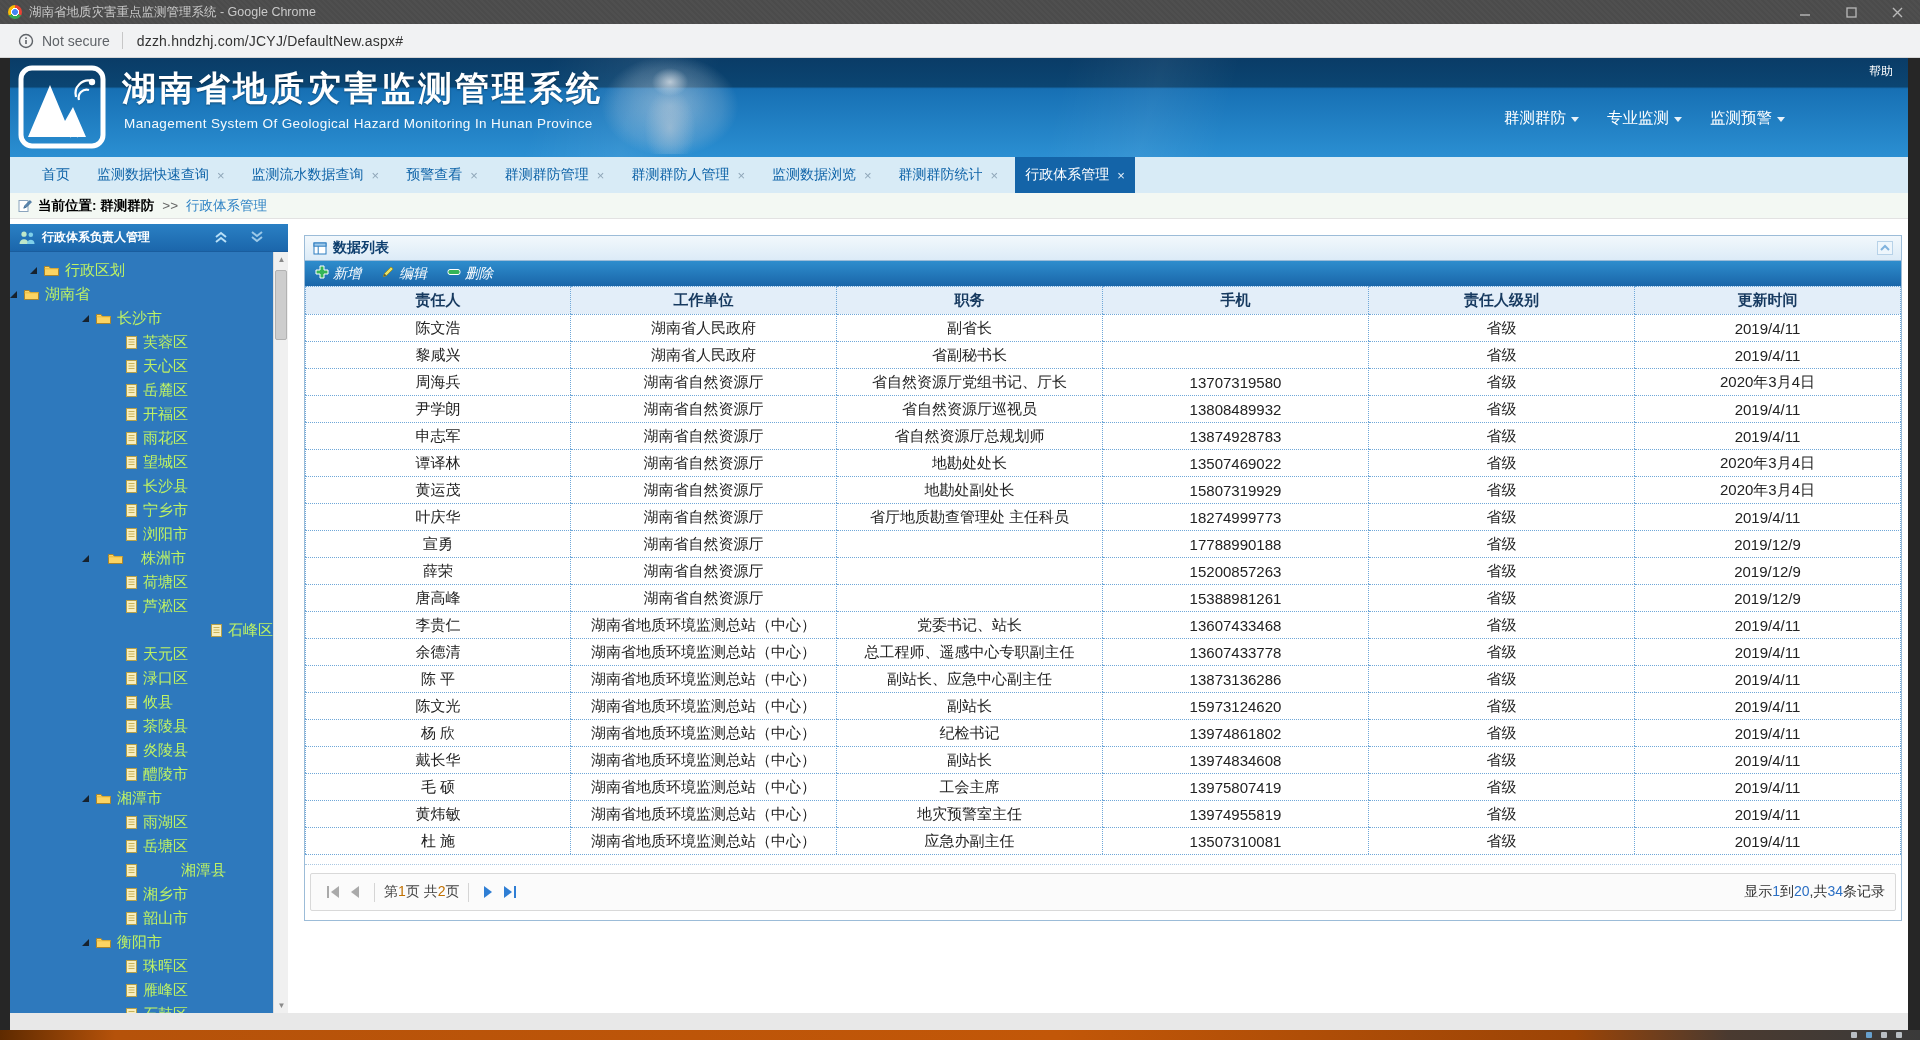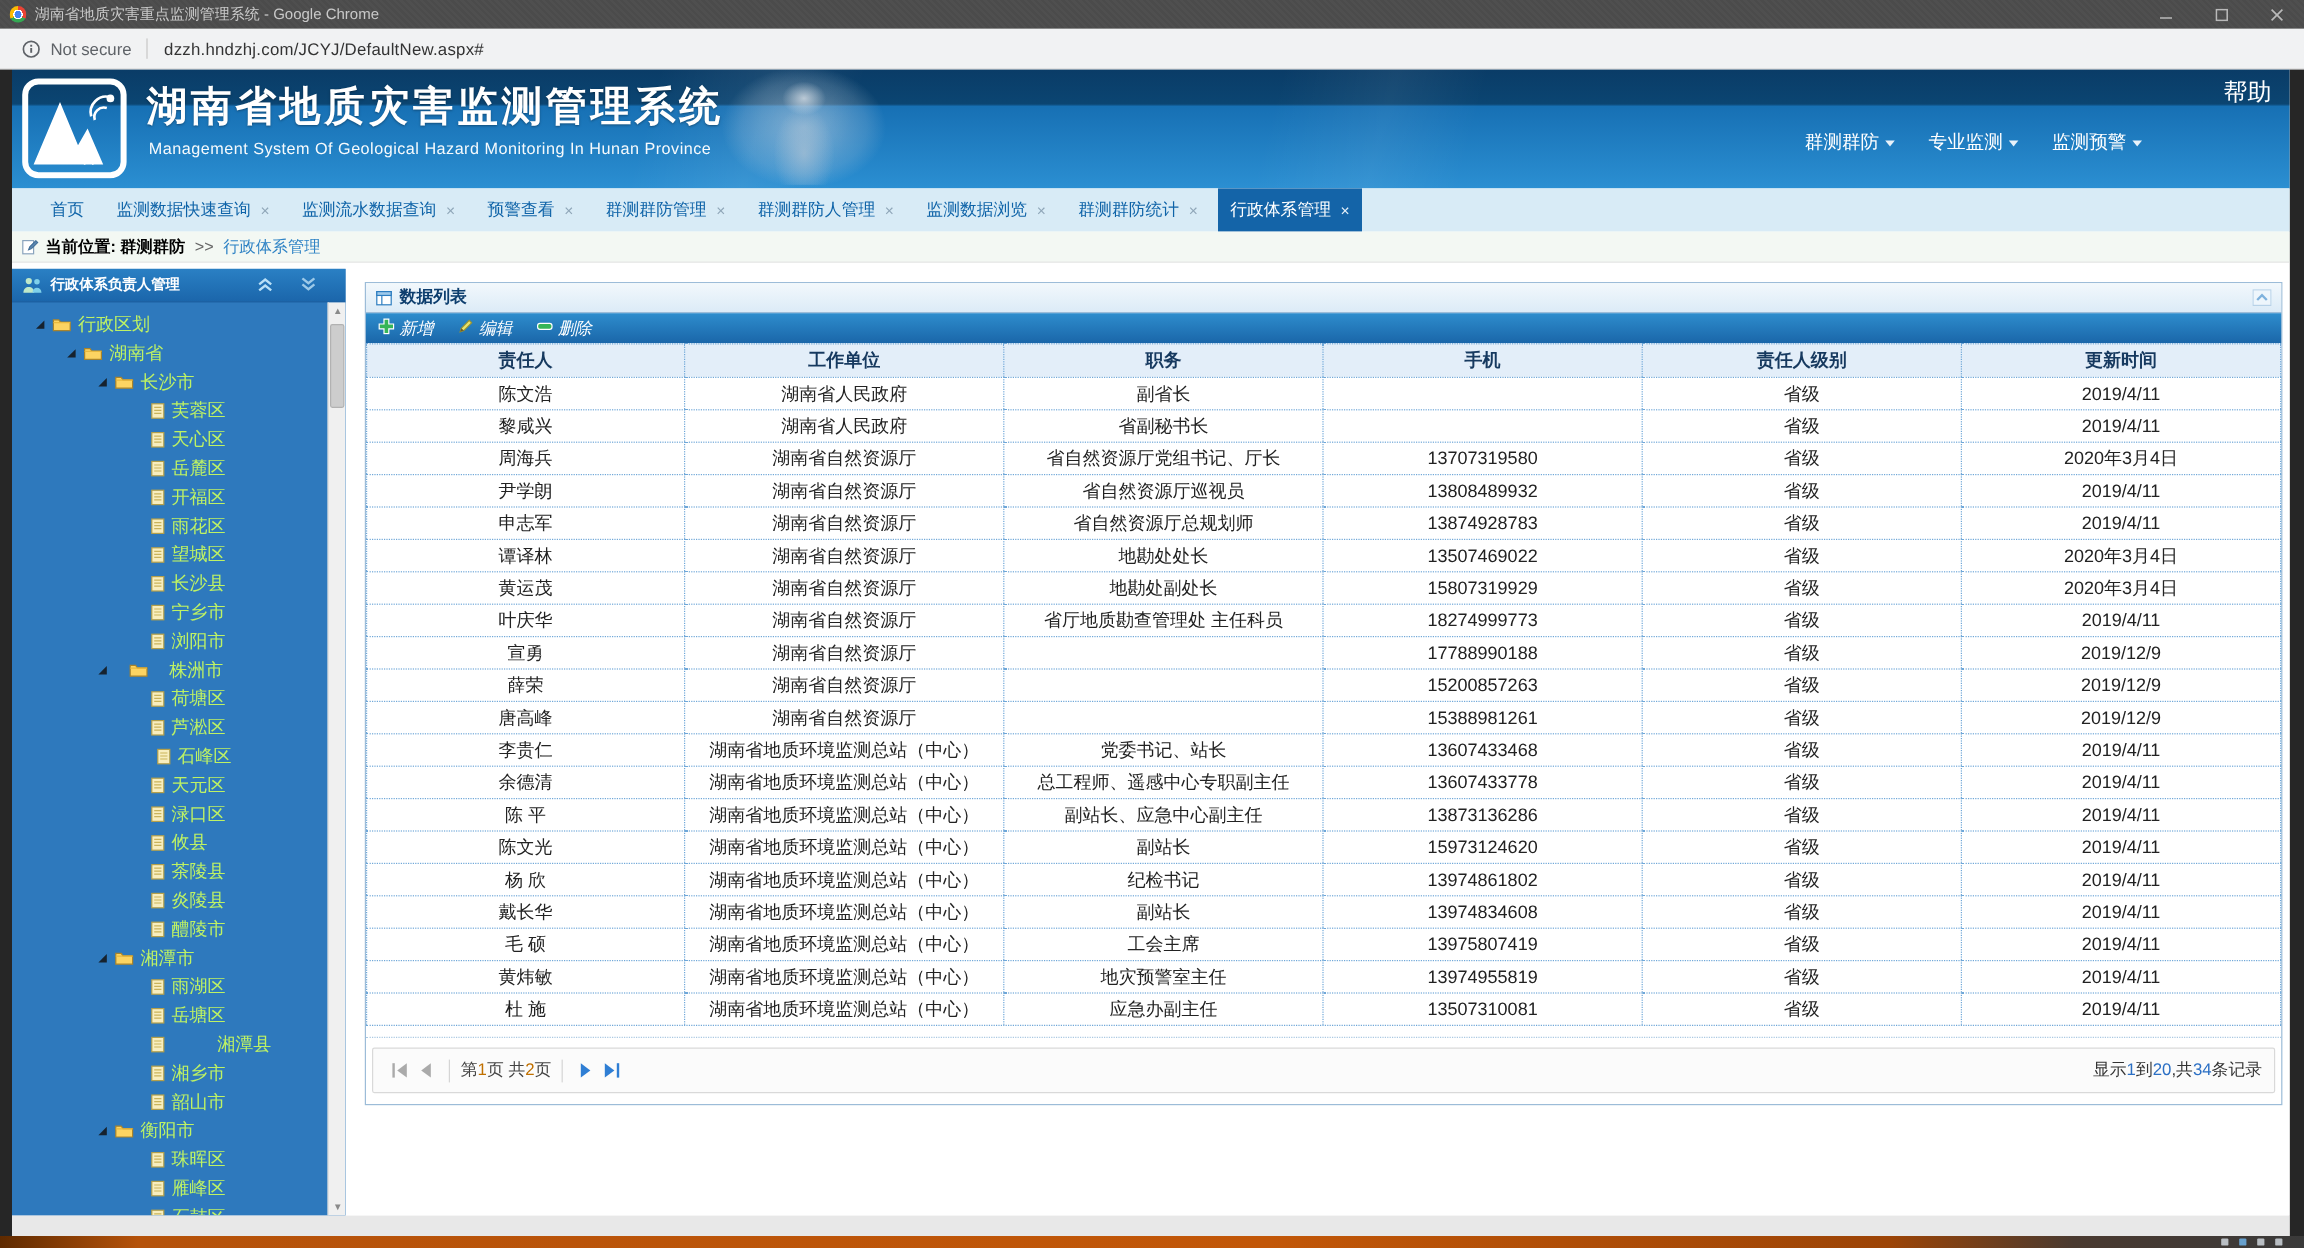--- a/index.html
+++ b/index.html
@@ -29,21 +29,21 @@
     background:
       linear-gradient(105deg,transparent 28%,rgba(255,255,255,.07) 33%,transparent 37%,transparent 55%,rgba(255,255,255,.06) 60%,transparent 64%),
       radial-gradient(ellipse 95px 70px at 660px 48px,rgba(205,216,226,.55),rgba(205,216,226,.18) 55%,transparent 72%),
       linear-gradient(180deg,#0a3c67 0%,#0b4572 29%,#1770b4 31%,#2b8fd2 100%);}
   .statue{position:absolute;left:628px;top:8px;width:64px;height:88px;
     background:radial-gradient(ellipse 26px 20px at 32px 16px,rgba(222,228,234,.75),transparent 70%),
                radial-gradient(ellipse 34px 52px at 32px 62px,rgba(190,202,214,.55),transparent 75%);}
   .logo{position:absolute;left:8px;top:7px;}
   .banner-title{position:absolute;left:112px;top:8px;color:#fff;font-size:34px;font-weight:bold;letter-spacing:3px;text-shadow:0 1px 2px rgba(0,0,0,.35);}
   .banner-sub{position:absolute;left:114px;top:58px;color:rgba(255,255,255,.96);font-size:13.5px;letter-spacing:.4px;}
-  .banner-help{position:absolute;top:5px;right:15px;color:#fff;font-size:20px;cursor:pointer;}
+  .banner-help{position:absolute;top:5px;right:15px;color:#fff;font-size:12px;cursor:pointer;}
   .banner-nav{position:absolute;top:50px;right:123px;display:flex;gap:28px;}
   .nav-item{color:#fff;font-size:15.5px;display:flex;align-items:center;gap:5px;cursor:pointer;}
   .caret{width:0;height:0;border-left:4.5px solid transparent;border-right:4.5px solid transparent;border-top:5px solid #e8f2fa;margin-top:2px;}
 
   
   .tabbar{position:absolute;left:10px;right:12px;top:157px;height:36px;background:#d8ebf6;
     display:flex;align-items:stretch;padding-left:22px;}
   .tab{display:flex;align-items:center;padding:0 10px;font-size:14px;color:#0e63a8;margin-right:7px;cursor:pointer;}
   .tab .tab-x{color:#8fa6b8;margin-left:8px;font-size:13px;}
   .tab.active{background:#1464a8;color:#fff;}
@@ -261,21 +261,21 @@
           <div class="tree-item" style="padding-left: 20px;">
             <span class="expander"></span>
             <span class="tree-icon">
               <svg width="17" height="14">
                 <path d="M1.5 12.5v-9h4.5l1.5 2h8v7z" fill="#fcd462" stroke="#a8842c"></path>
                 <path d="M1.5 5.8h14" stroke="#e8b93e"></path>
               </svg>
             </span>
             <span>行政区划</span>
           </div>
-          <div class="tree-item" style="padding-left: 46px;">
+          <div class="tree-item" style="">
             <span class="expander"></span>
             <span class="tree-icon">
               <svg width="17" height="14">
                 <path d="M1.5 12.5v-9h4.5l1.5 2h8v7z" fill="#fcd462" stroke="#a8842c"></path>
                 <path d="M1.5 5.8h14" stroke="#e8b93e"></path>
               </svg>
             </span>
             <span>湖南省</span>
           </div>
           <div class="tree-item" style="padding-left: 72px;">
@@ -390,21 +390,21 @@
           </div>
           <div class="tree-item" style="padding-left: 115px;">
             <span class="tree-icon">
               <svg width="13" height="15">
                 <rect x="1.5" y="1.5" width="10" height="12" fill="#f8eebe" stroke="#b4a04a"></rect>
                 <path d="M3.5 4.5h6M3.5 7h6M3.5 9.5h6" stroke="#c9b35a"></path>
               </svg>
             </span>
             <span>芦淞区</span>
           </div>
-          <div class="tree-item" style="padding-left: 120px;">
+          <div class="tree-item" style="padding-left: 86px; justify-content: flex-end;">
             <span class="tree-icon">
               <svg width="13" height="15">
                 <rect x="1.5" y="1.5" width="10" height="12" fill="#f8eebe" stroke="#b4a04a"></rect>
                 <path d="M3.5 4.5h6M3.5 7h6M3.5 9.5h6" stroke="#c9b35a"></path>
               </svg>
             </span>
             <span>石峰区</span>
           </div>
           <div class="tree-item" style="padding-left: 115px;">
             <span class="tree-icon">

